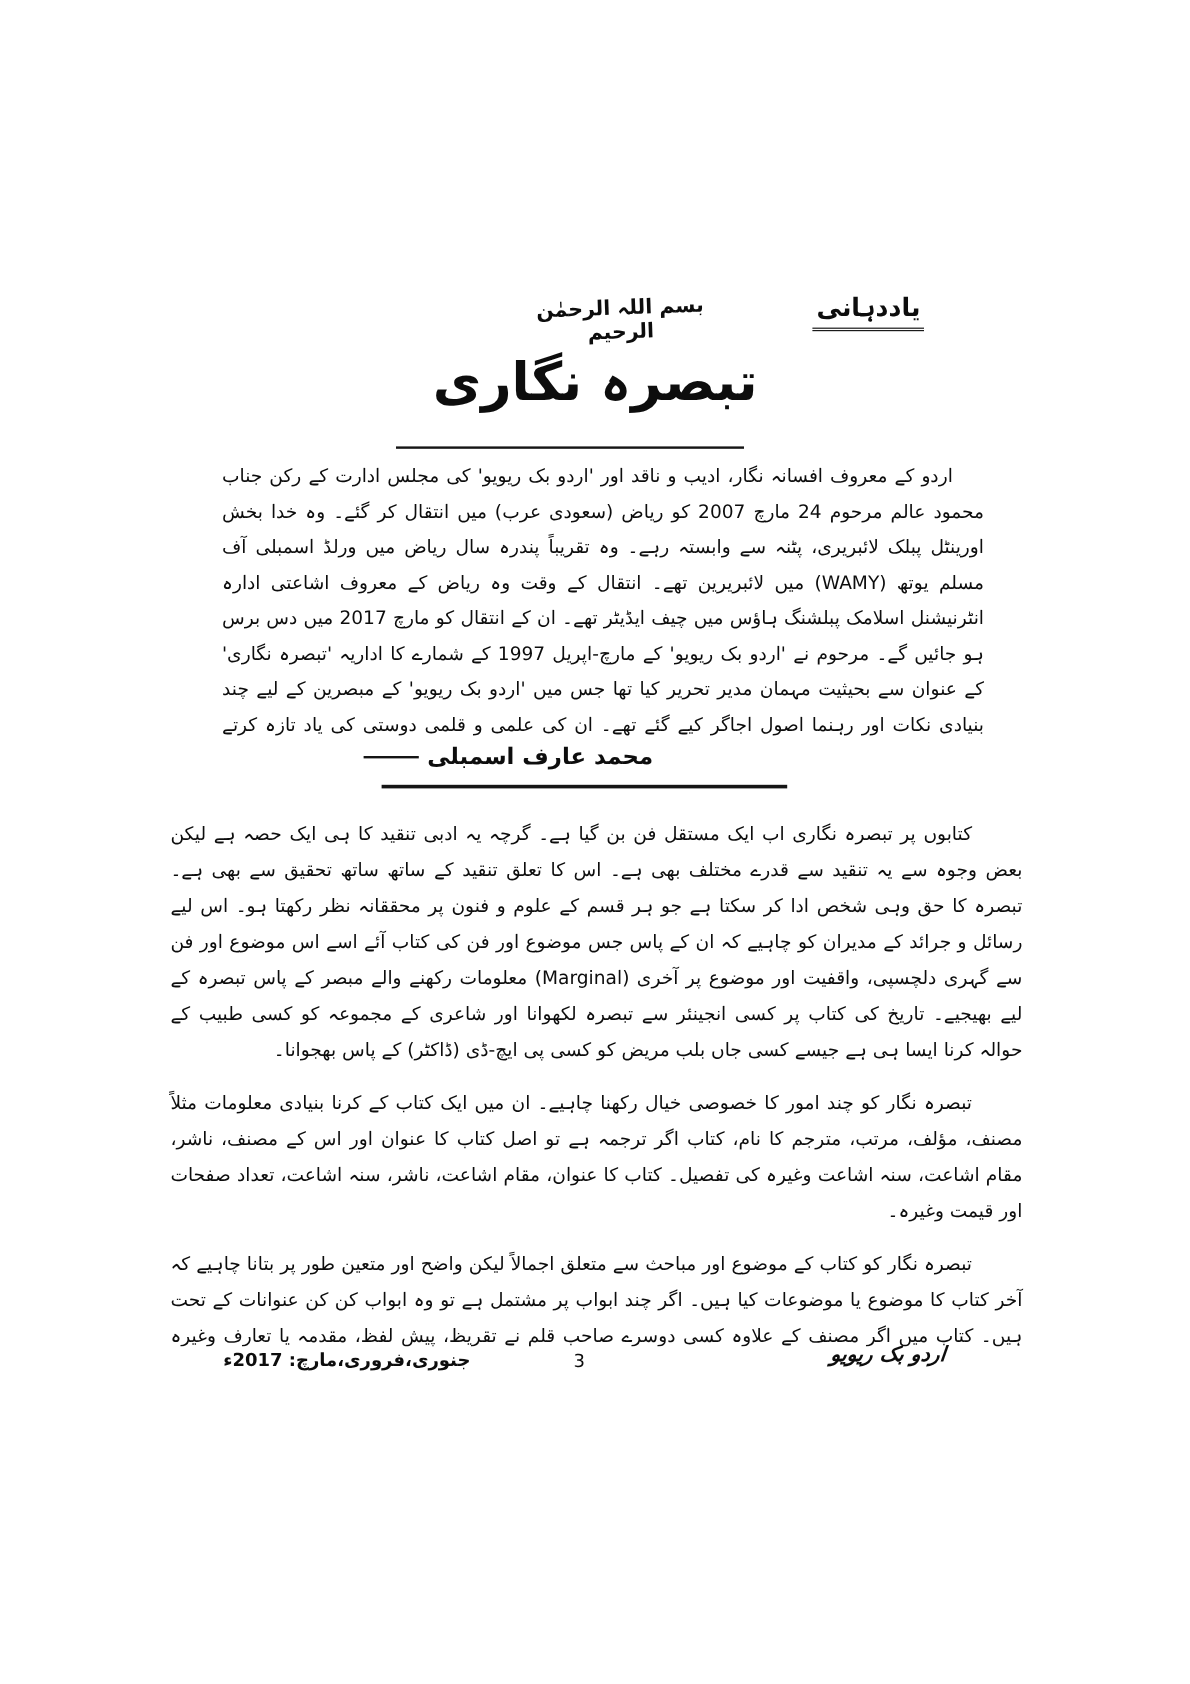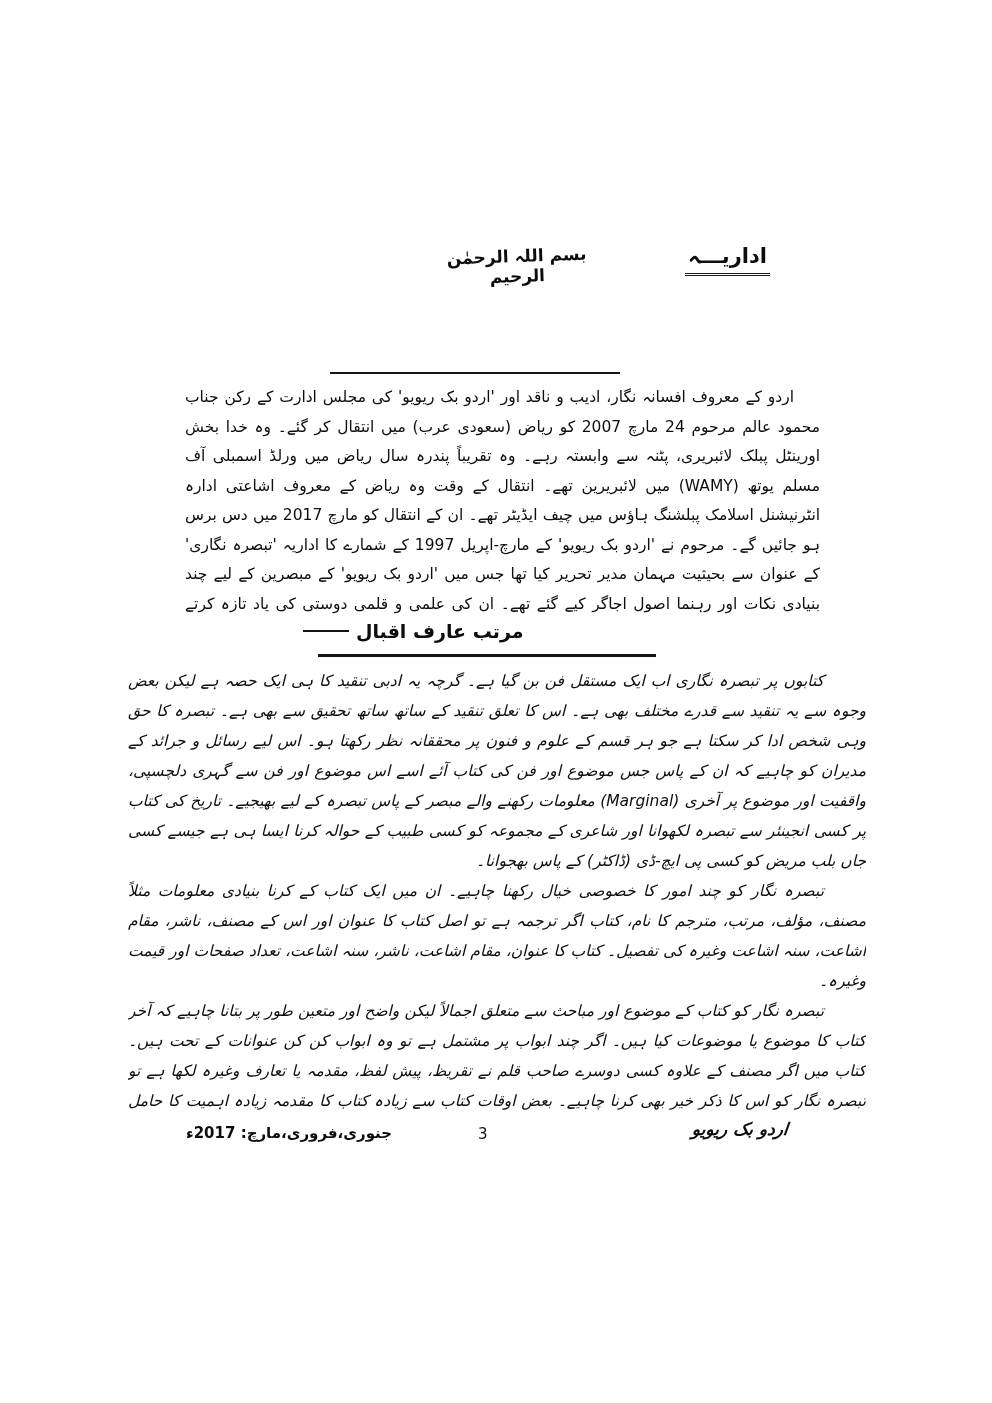--- a/index.html
+++ b/index.html
@@ -56,21 +56,21 @@
     position:absolute;top:654px;left:318px;width:338px;height:2.5px;
     background:#151515;
   }
   
   .body-text{
     position:absolute;top:666px;right:126px;width:738px;height:456px;
     overflow:hidden;
     direction:rtl;text-align:justify;
     font-size:15.5px;line-height:30px;
   }
-  .body-text p{margin:0;text-indent:42px;font-style:italic;}
+  .body-text p{margin:14px;text-indent:42px;}
   
   .footer-issue{
     position:absolute;top:1124px;left:186px;
     direction:rtl;font-size:15px;font-weight:600;white-space:nowrap;text-align:right;
   }
   .footer-page{
     position:absolute;top:1125px;left:478px;
     font-size:15px;
   }
   .footer-logo{
@@ -79,32 +79,33 @@
     font-size:17px;font-weight:bold;font-style:italic;
     transform:skewX(-6deg);
     white-space:nowrap;
   }
 </style>
 </head>
 <body>
 
 <div class="page">
 
-  <div class="section-label">اداریـــہ</div>
+  <div class="section-label">یاددہانی</div>
 
   <div class="bismillah">بسم اللہ الرحمٰن الرحیم</div>
 
+  <h1 class="title">تبصرہ نگاری</h1>
 
   <div class="title-rule"></div>
 
   <div class="intro">اردو کے معروف افسانہ نگار، ادیب و ناقد اور 'اردو بک ریویو' کی مجلس ادارت کے رکن جناب محمود عالم مرحوم 24 مارچ 2007 کو ریاض (سعودی عرب) میں انتقال کر گئے۔ وہ خدا بخش اورینٹل پبلک لائبریری، پٹنہ سے وابستہ رہے۔ وہ تقریباً پندرہ سال ریاض میں ورلڈ اسمبلی آف مسلم یوتھ (WAMY) میں لائبریرین تھے۔ انتقال کے وقت وہ ریاض کے معروف اشاعتی ادارہ انٹرنیشنل اسلامک پبلشنگ ہاؤس میں چیف ایڈیٹر تھے۔ ان کے انتقال کو مارچ 2017 میں دس برس ہو جائیں گے۔ مرحوم نے 'اردو بک ریویو' کے مارچ-اپریل 1997 کے شمارے کا اداریہ 'تبصرہ نگاری' کے عنوان سے بحیثیت مہمان مدیر تحریر کیا تھا جس میں 'اردو بک ریویو' کے مبصرین کے لیے چند بنیادی نکات اور رہنما اصول اجاگر کیے گئے تھے۔ ان کی علمی و قلمی دوستی کی یاد تازہ کرتے ہوئے، بطور یاددہانی اس کی دوبارہ اشاعت کی جا رہی ہے۔</div>
 
   <div class="signature-row">
     <span class="sig-dash"></span>
-    <span class="sig-name">مرتب عارف اقبال</span>
+    <span class="sig-name">محمد عارف اسمبلی</span>
   </div>
 
   <div class="section-rule"></div>
 
   <div class="body-text">
     <p>کتابوں پر تبصرہ نگاری اب ایک مستقل فن بن گیا ہے۔ گرچہ یہ ادبی تنقید کا ہی ایک حصہ ہے لیکن بعض وجوہ سے یہ تنقید سے قدرے مختلف بھی ہے۔ اس کا تعلق تنقید کے ساتھ ساتھ تحقیق سے بھی ہے۔ تبصرہ کا حق وہی شخص ادا کر سکتا ہے جو ہر قسم کے علوم و فنون پر محققانہ نظر رکھتا ہو۔ اس لیے رسائل و جرائد کے مدیران کو چاہیے کہ ان کے پاس جس موضوع اور فن کی کتاب آئے اسے اس موضوع اور فن سے گہری دلچسپی، واقفیت اور موضوع پر آخری (Marginal) معلومات رکھنے والے مبصر کے پاس تبصرہ کے لیے بھیجیے۔ تاریخ کی کتاب پر کسی انجینئر سے تبصرہ لکھوانا اور شاعری کے مجموعہ کو کسی طبیب کے حوالہ کرنا ایسا ہی ہے جیسے کسی جاں بلب مریض کو کسی پی ایچ-ڈی (ڈاکٹر) کے پاس بھجوانا۔</p>
     <p>تبصرہ نگار کو چند امور کا خصوصی خیال رکھنا چاہیے۔ ان میں ایک کتاب کے کرنا بنیادی معلومات مثلاً مصنف، مؤلف، مرتب، مترجم کا نام، کتاب اگر ترجمہ ہے تو اصل کتاب کا عنوان اور اس کے مصنف، ناشر، مقام اشاعت، سنہ اشاعت وغیرہ کی تفصیل۔ کتاب کا عنوان، مقام اشاعت، ناشر، سنہ اشاعت، تعداد صفحات اور قیمت وغیرہ۔</p>
     <p>تبصرہ نگار کو کتاب کے موضوع اور مباحث سے متعلق اجمالاً لیکن واضح اور متعین طور پر بتانا چاہیے کہ آخر کتاب کا موضوع یا موضوعات کیا ہیں۔ اگر چند ابواب پر مشتمل ہے تو وہ ابواب کن کن عنوانات کے تحت ہیں۔ کتاب میں اگر مصنف کے علاوہ کسی دوسرے صاحب قلم نے تقریظ، پیش لفظ، مقدمہ یا تعارف وغیرہ لکھا ہے تو تبصرہ نگار کو اس کا ذکر خیر بھی کرنا چاہیے۔ بعض اوقات کتاب سے زیادہ کتاب کا مقدمہ زیادہ اہمیت کا حامل ہوتا ہے۔ اس لیے اسے نظر انداز نہیں کرنا چاہیے۔</p>
 
   </div>

